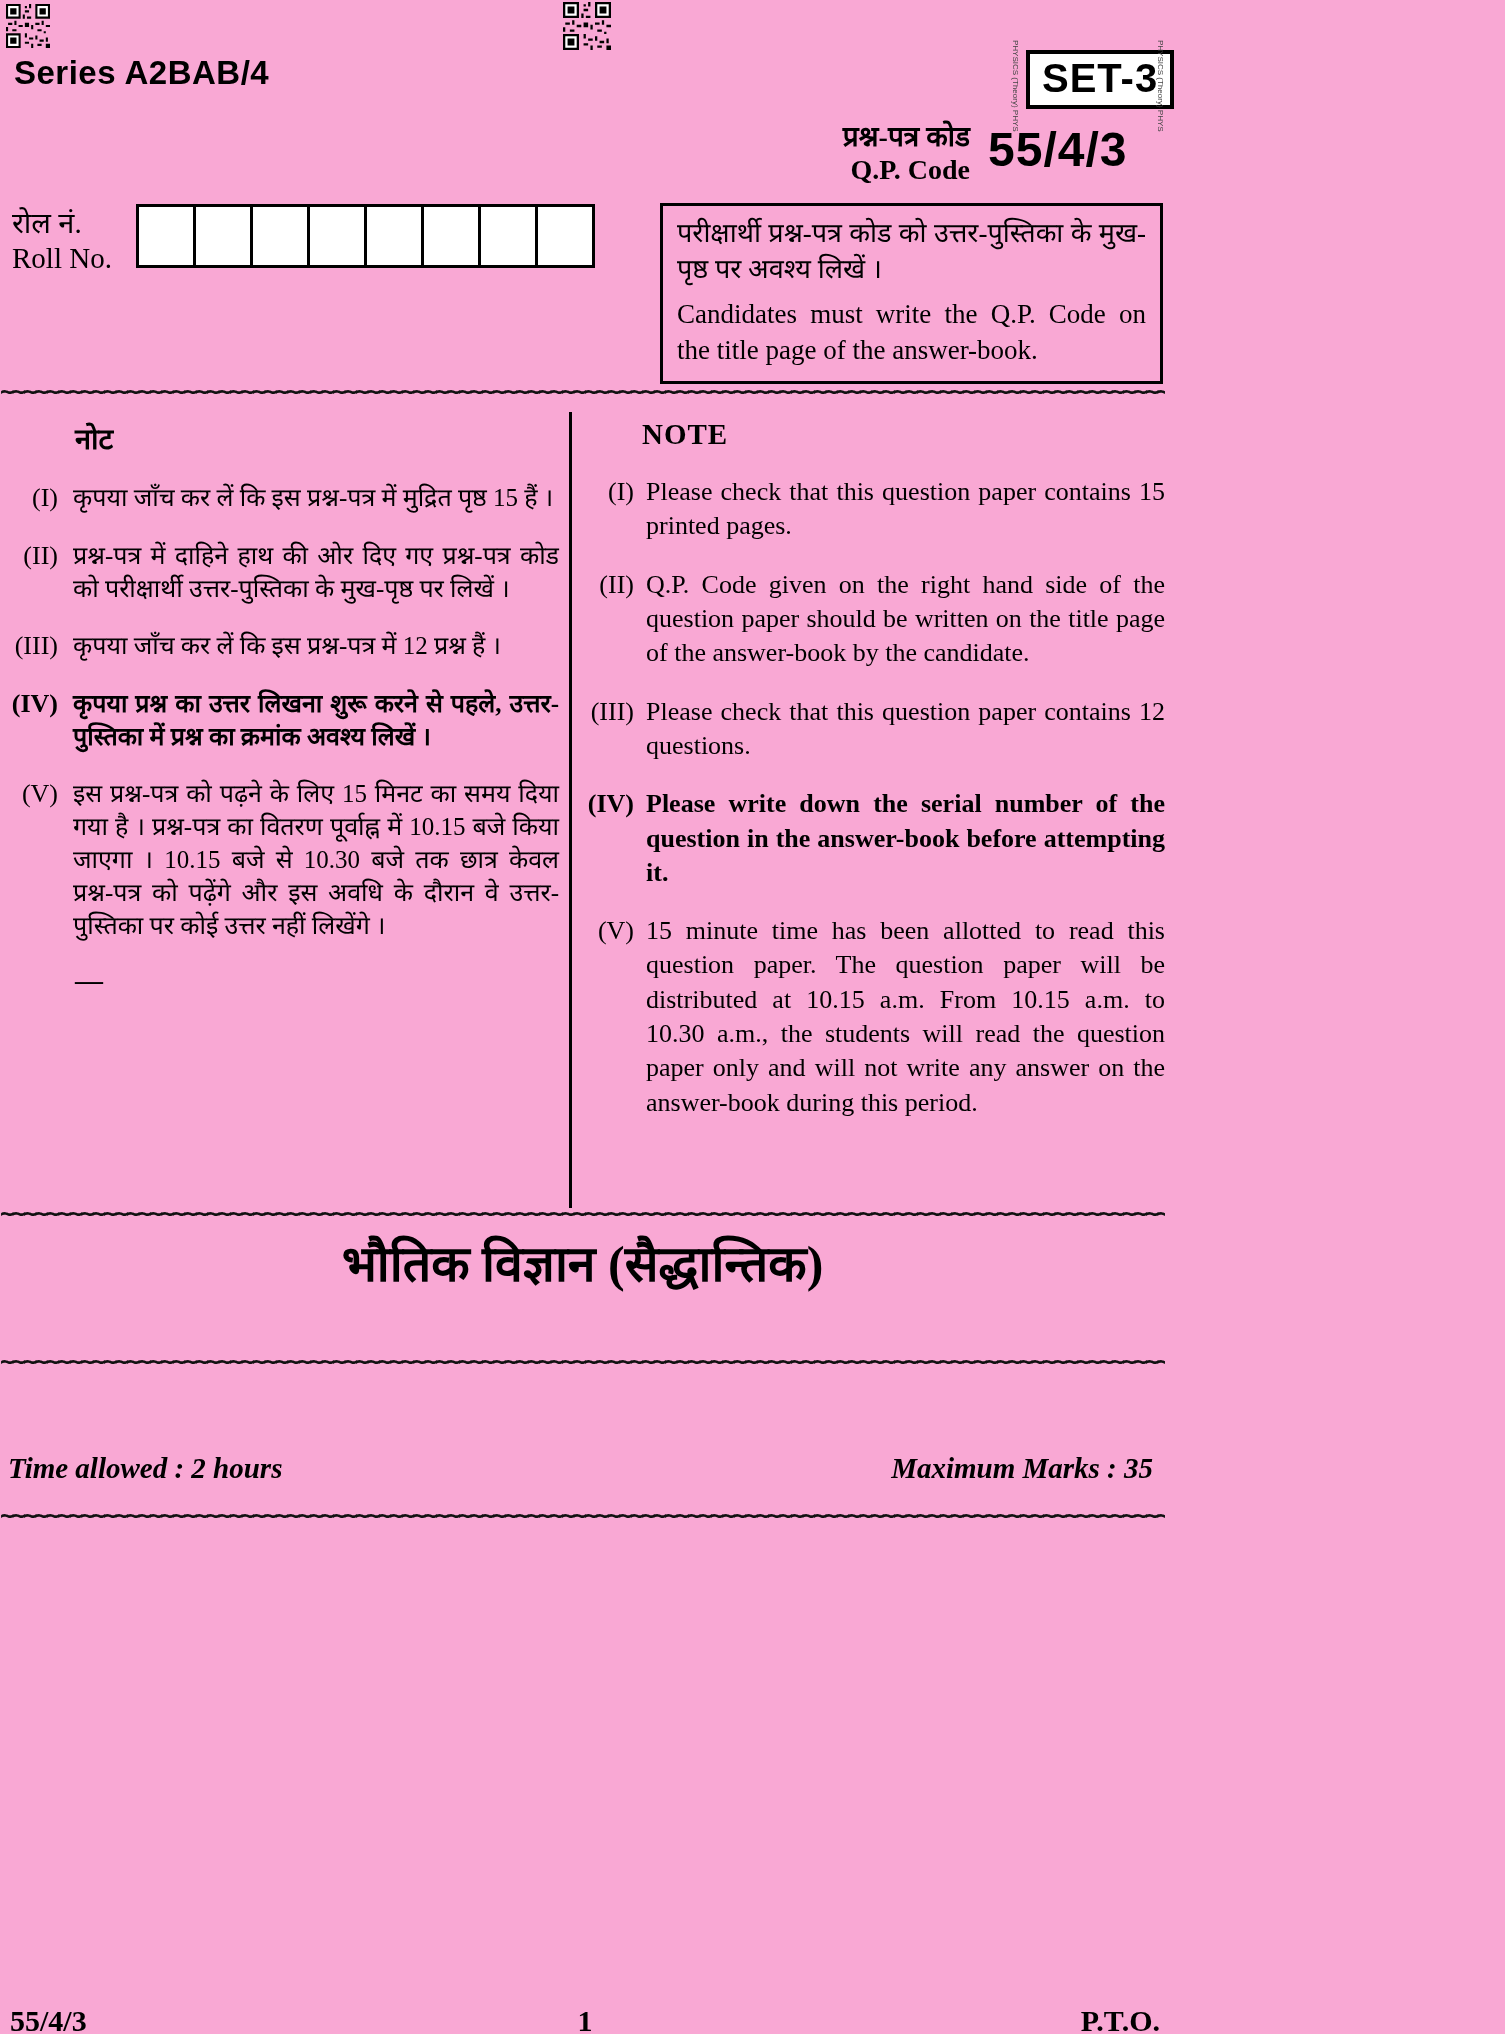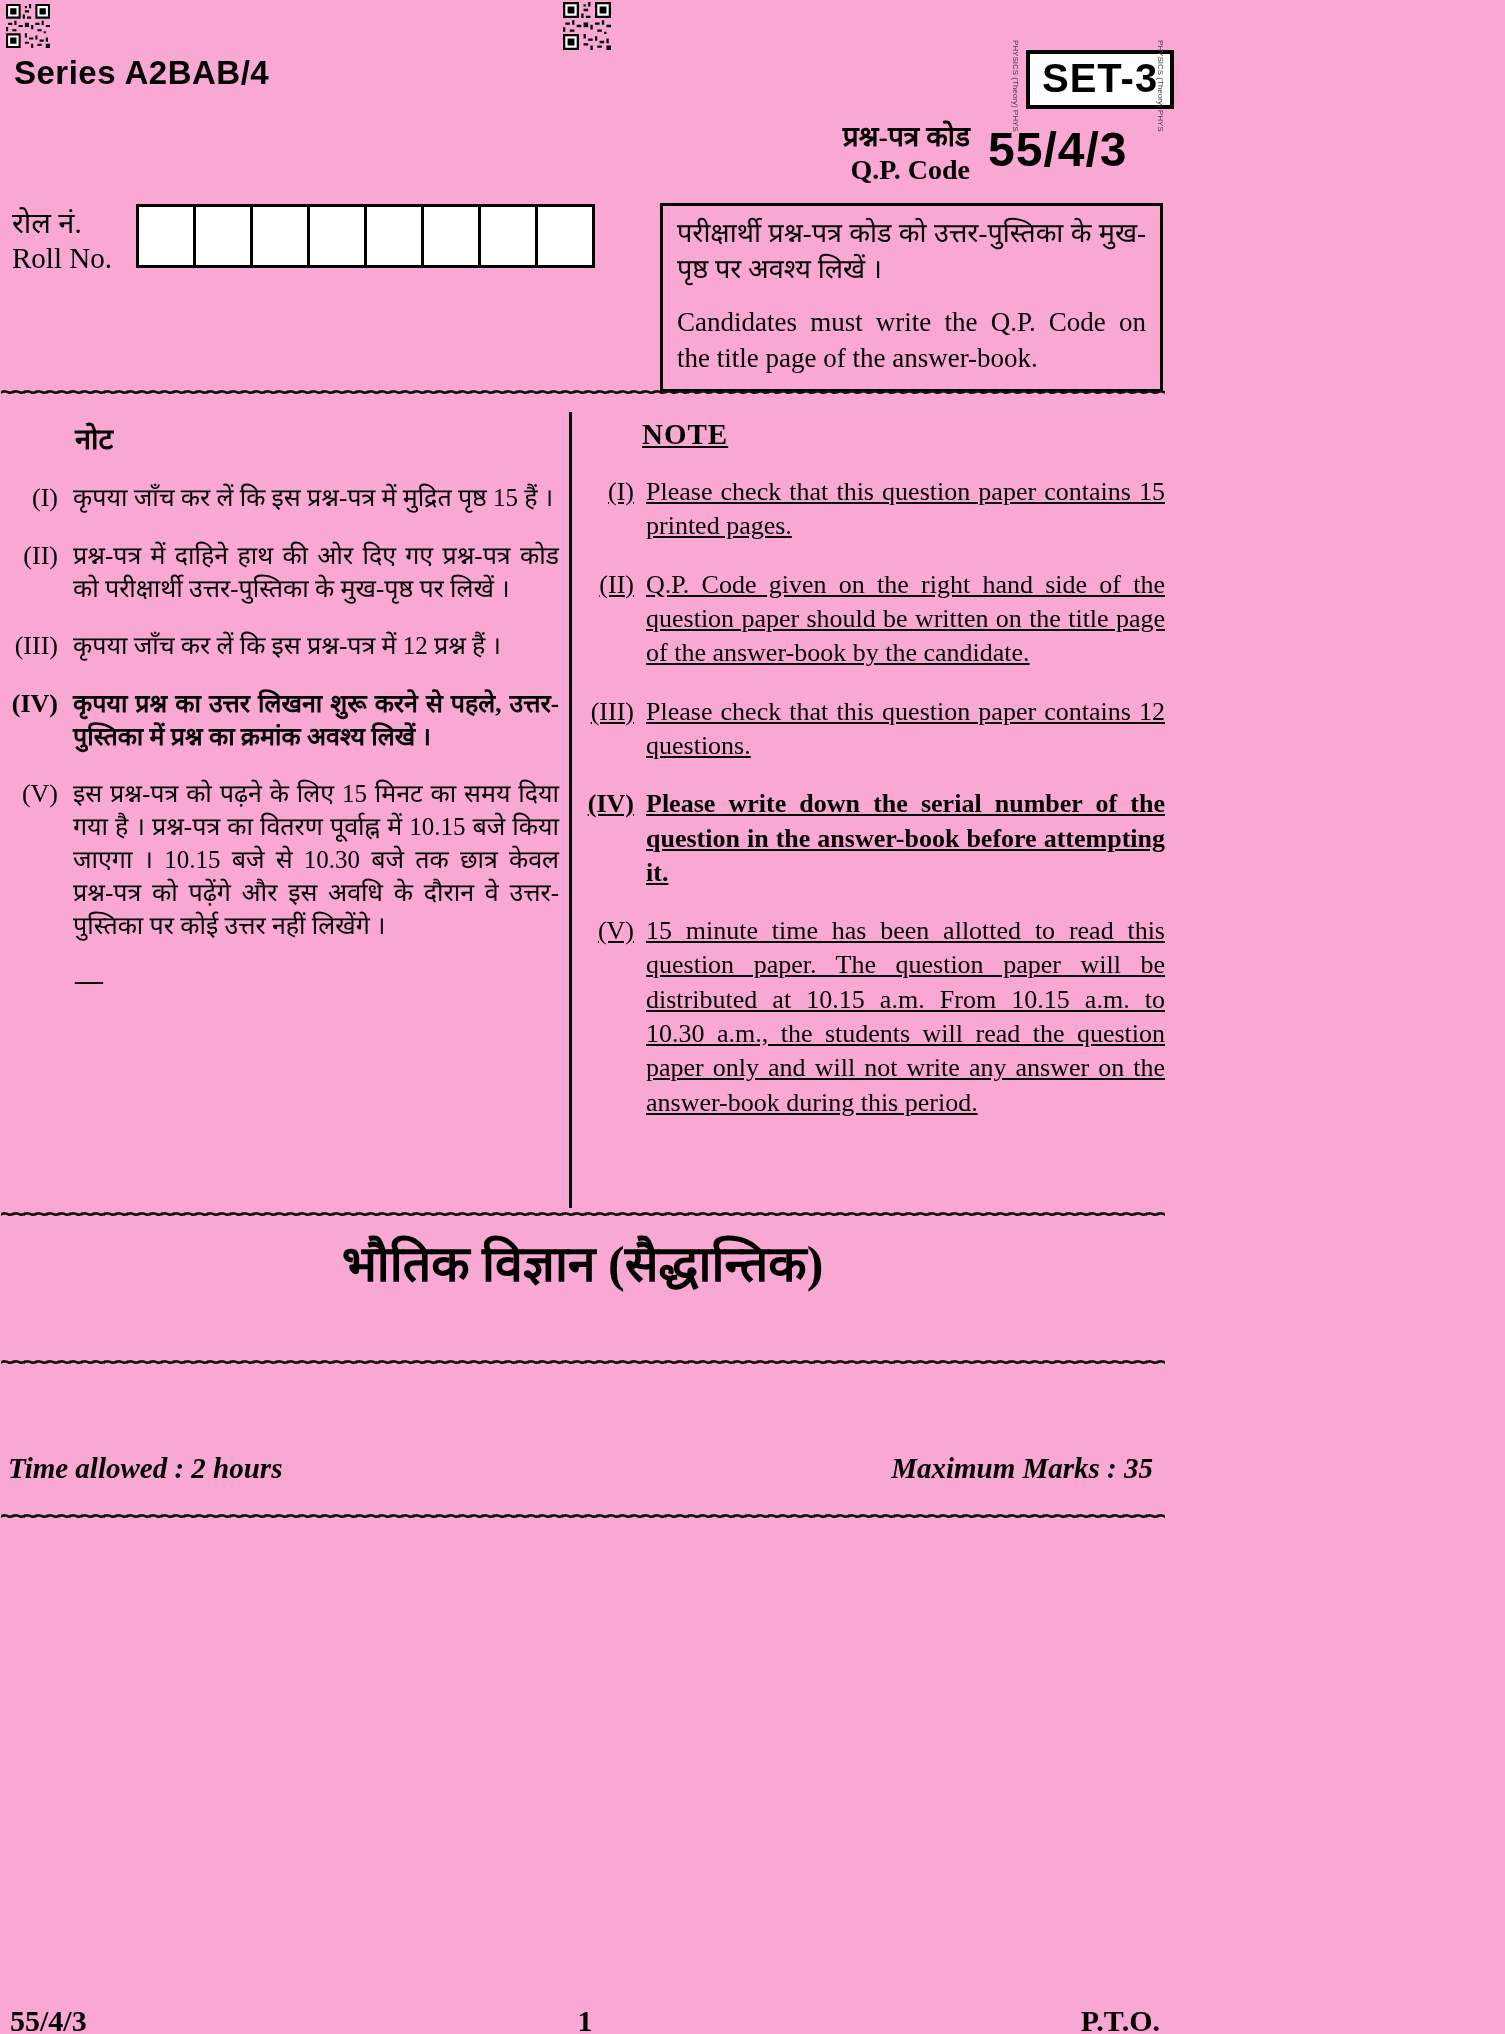--- a/index.html
+++ b/index.html
@@ -63,21 +63,21 @@
     width:60px; height:64px; border:3px solid #000; margin-left:-3px;
     background:#fff;
   }
   .roll-box:first-child { margin-left:0; }
 
   .candidate-box {
     position:absolute; top:203px; left:660px; width:503px; min-height:170px;
     border:3px solid #000; padding:10px 14px 12px 14px;
     font-size:27px; line-height:1.32; text-align:justify;
   }
-  .candidate-box .hi { margin-bottom:18px; }
+  .candidate-box .hi { margin-bottom:10px; }
 
   
   .wavy {
     position:absolute; left:0; width:1165px; height:18px;
     overflow:hidden; white-space:nowrap;
     font-family:"DejaVu Sans Mono",monospace;
     font-weight:bold; font-size:24px; line-height:13px;
     letter-spacing:-3px; color:#111;
   }
   .wavy-1 { top:386px; }
@@ -88,21 +88,21 @@
   
   .notes {
     position:absolute; top:412px; left:0; width:1165px; height:796px;
     display:flex; overflow:hidden;
   }
   .col-hi {
     width:572px; border-right:3px solid #000;
     padding:2px 10px 0 0;
   }
   .col-en {
-    flex:1; padding:2px 0 0 8px;text-decoration:underline;
+    flex:1; padding:2px 0 0 8px;
   }
   .note-title { font-weight:bold; font-size:29px; }
   .col-hi .note-title { margin:4px 0 20px 75px; }
   .col-en .note-title { margin:4px 0 12px 62px; letter-spacing:1px; }
 
   .note-item { display:flex; margin-top:24px; }
   .note-item .num {
     flex:none; text-align:right; font-size:26px; line-height:1.3;
   }
   .col-hi .num { width:58px; margin-right:15px; }

